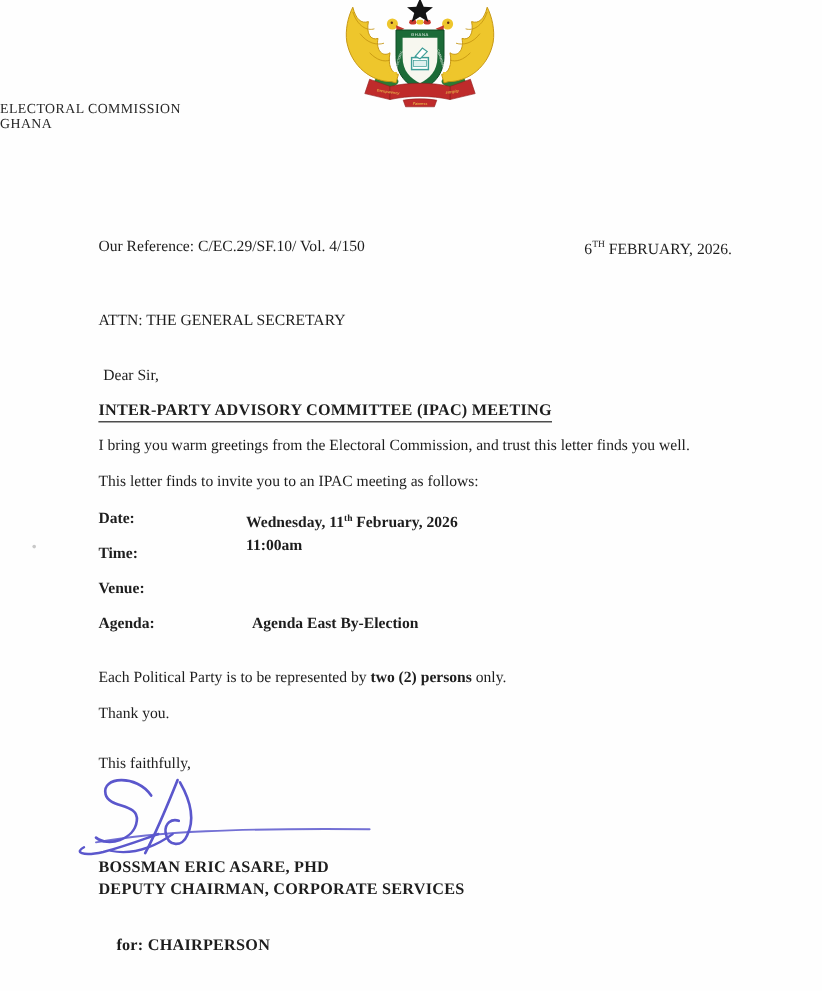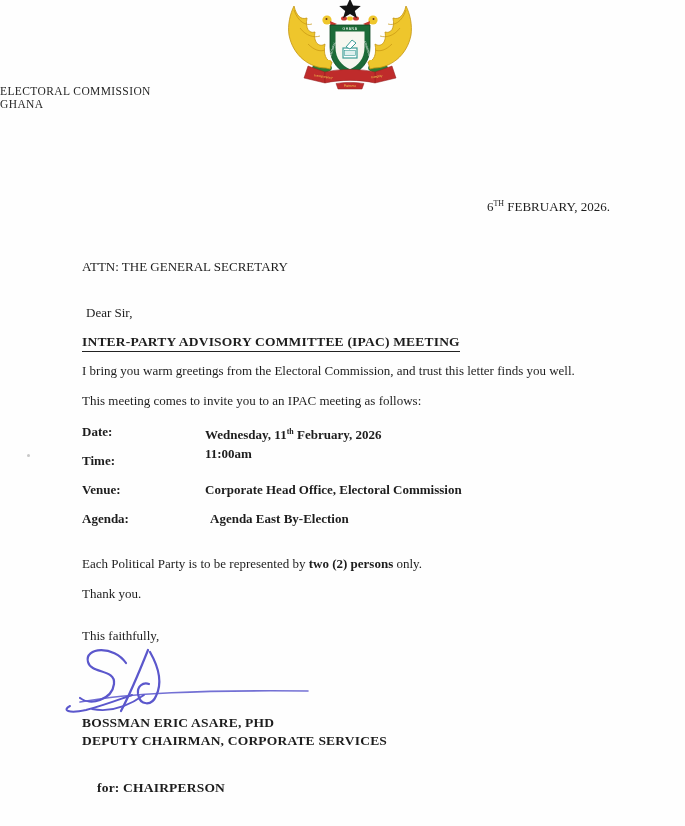--- a/index.html
+++ b/index.html
@@ -88,38 +88,38 @@
       <path d="M56,85.5 C64,84 76,84 84,85.5 L82,91 L58,91 Z" stroke="#8e1f1f" stroke-width="0.5" fill="#bf2b2b"></path>
       <text x="43" y="79.5" font-size="3.2" text-anchor="middle" transform="rotate(8 43 79.5)" font-family="Liberation Sans, sans-serif" font-style="italic" fill="#f0cf4e">Transparency</text>
       <text x="70" y="89.4" font-size="3.2" text-anchor="middle" font-family="Liberation Sans, sans-serif" font-style="italic" fill="#f0cf4e">Fairness</text>
       <text x="97" y="79.5" font-size="3.2" text-anchor="middle" transform="rotate(-8 97 79.5)" font-family="Liberation Sans, sans-serif" font-style="italic" fill="#f0cf4e">Integrity</text>
     </g>
   </svg>
 
   <div class="line center org" style="top:84px;">ELECTORAL COMMISSION</div>
   <div class="line center org" style="top:97px;">GHANA</div>
 
+  <div class="line" style="left:82px;top:197px;">Our Reference: C/EC.29/SF.10/ Vol. 4/150</div>
   <div class="line" style="right:75px;top:196px;"><span>6</span><span class="sup">TH</span><span> FEBRUARY, 2026.</span></div>
 
   <div class="line" style="left:82px;top:259px;">ATTN: THE GENERAL SECRETARY</div>
   <div class="line" style="left:86px;top:305px;">Dear Sir,</div>
 
   <div class="line" style="left:82px;top:334px;"><span class="subject">INTER-PARTY ADVISORY COMMITTEE (IPAC) MEETING</span></div>
 
   <div class="line" style="left:82px;top:363px;">I bring you warm greetings from the Electoral Commission, and trust this letter finds you well.</div>
-  <div class="line" style="left:82px;top:393px;">This meeting comes to invite you to an IPAC meeting as follows:</div>
+  <div class="line" style="left:82px;top:393px;">This letter finds to invite you to an IPAC meeting as follows:</div>
 
   <div class="line detail-label" style="top:424px;">Date:</div>
   <div class="line detail-value" style="top:424px;"><span>Wednesday, 11</span><span class="sup">th</span><span> February, 2026</span></div>
 
   <div class="line detail-label" style="top:453px;">Time:</div>
   <div class="line detail-value" style="top:446px;">11:00am</div>
 
   <div class="line detail-label" style="top:482px;">Venue:</div>
-  <div class="line detail-value" style="top:482px;">Corporate Head Office, Electoral Commission</div>
 
   <div class="line detail-label" style="top:511px;">Agenda:</div>
   <div class="line detail-value" style="top:511px;left:210px;">Agenda East By-Election</div>
 
   <div class="line" style="left:82px;top:556px;"><span>Each Political Party is to be represented by </span><span class="bold">two (2) persons</span><span> only.</span></div>
   <div class="line" style="left:82px;top:586px;">Thank you.</div>
   <div class="line" style="left:82px;top:628px;">This faithfully,</div>
 
   <svg class="sig" viewBox="0 0 262 80">
     <g fill="none" stroke-linecap="round" stroke-linejoin="round" stroke="#5b57cc">

